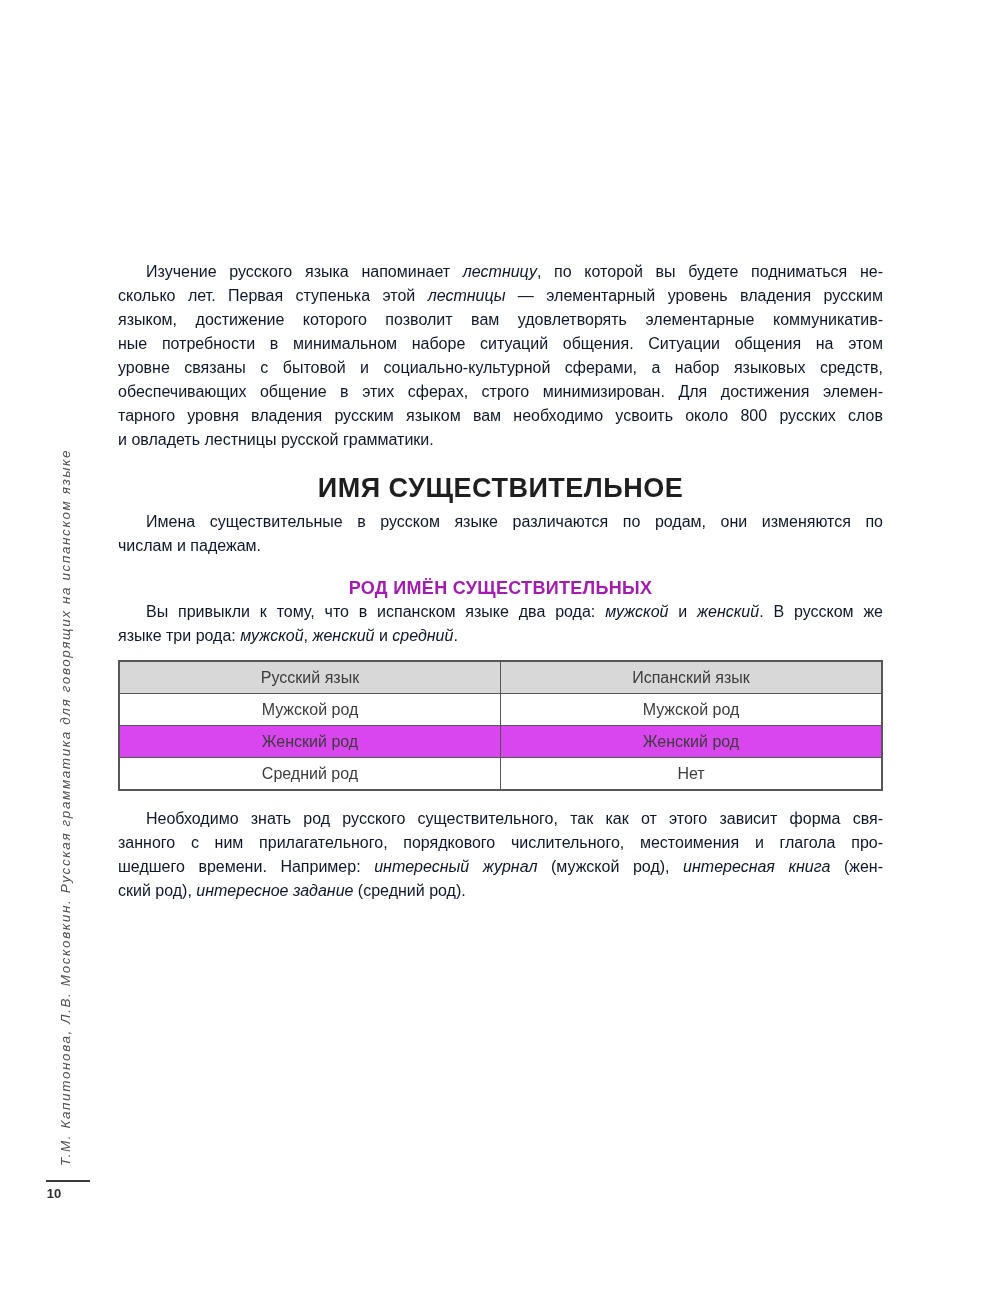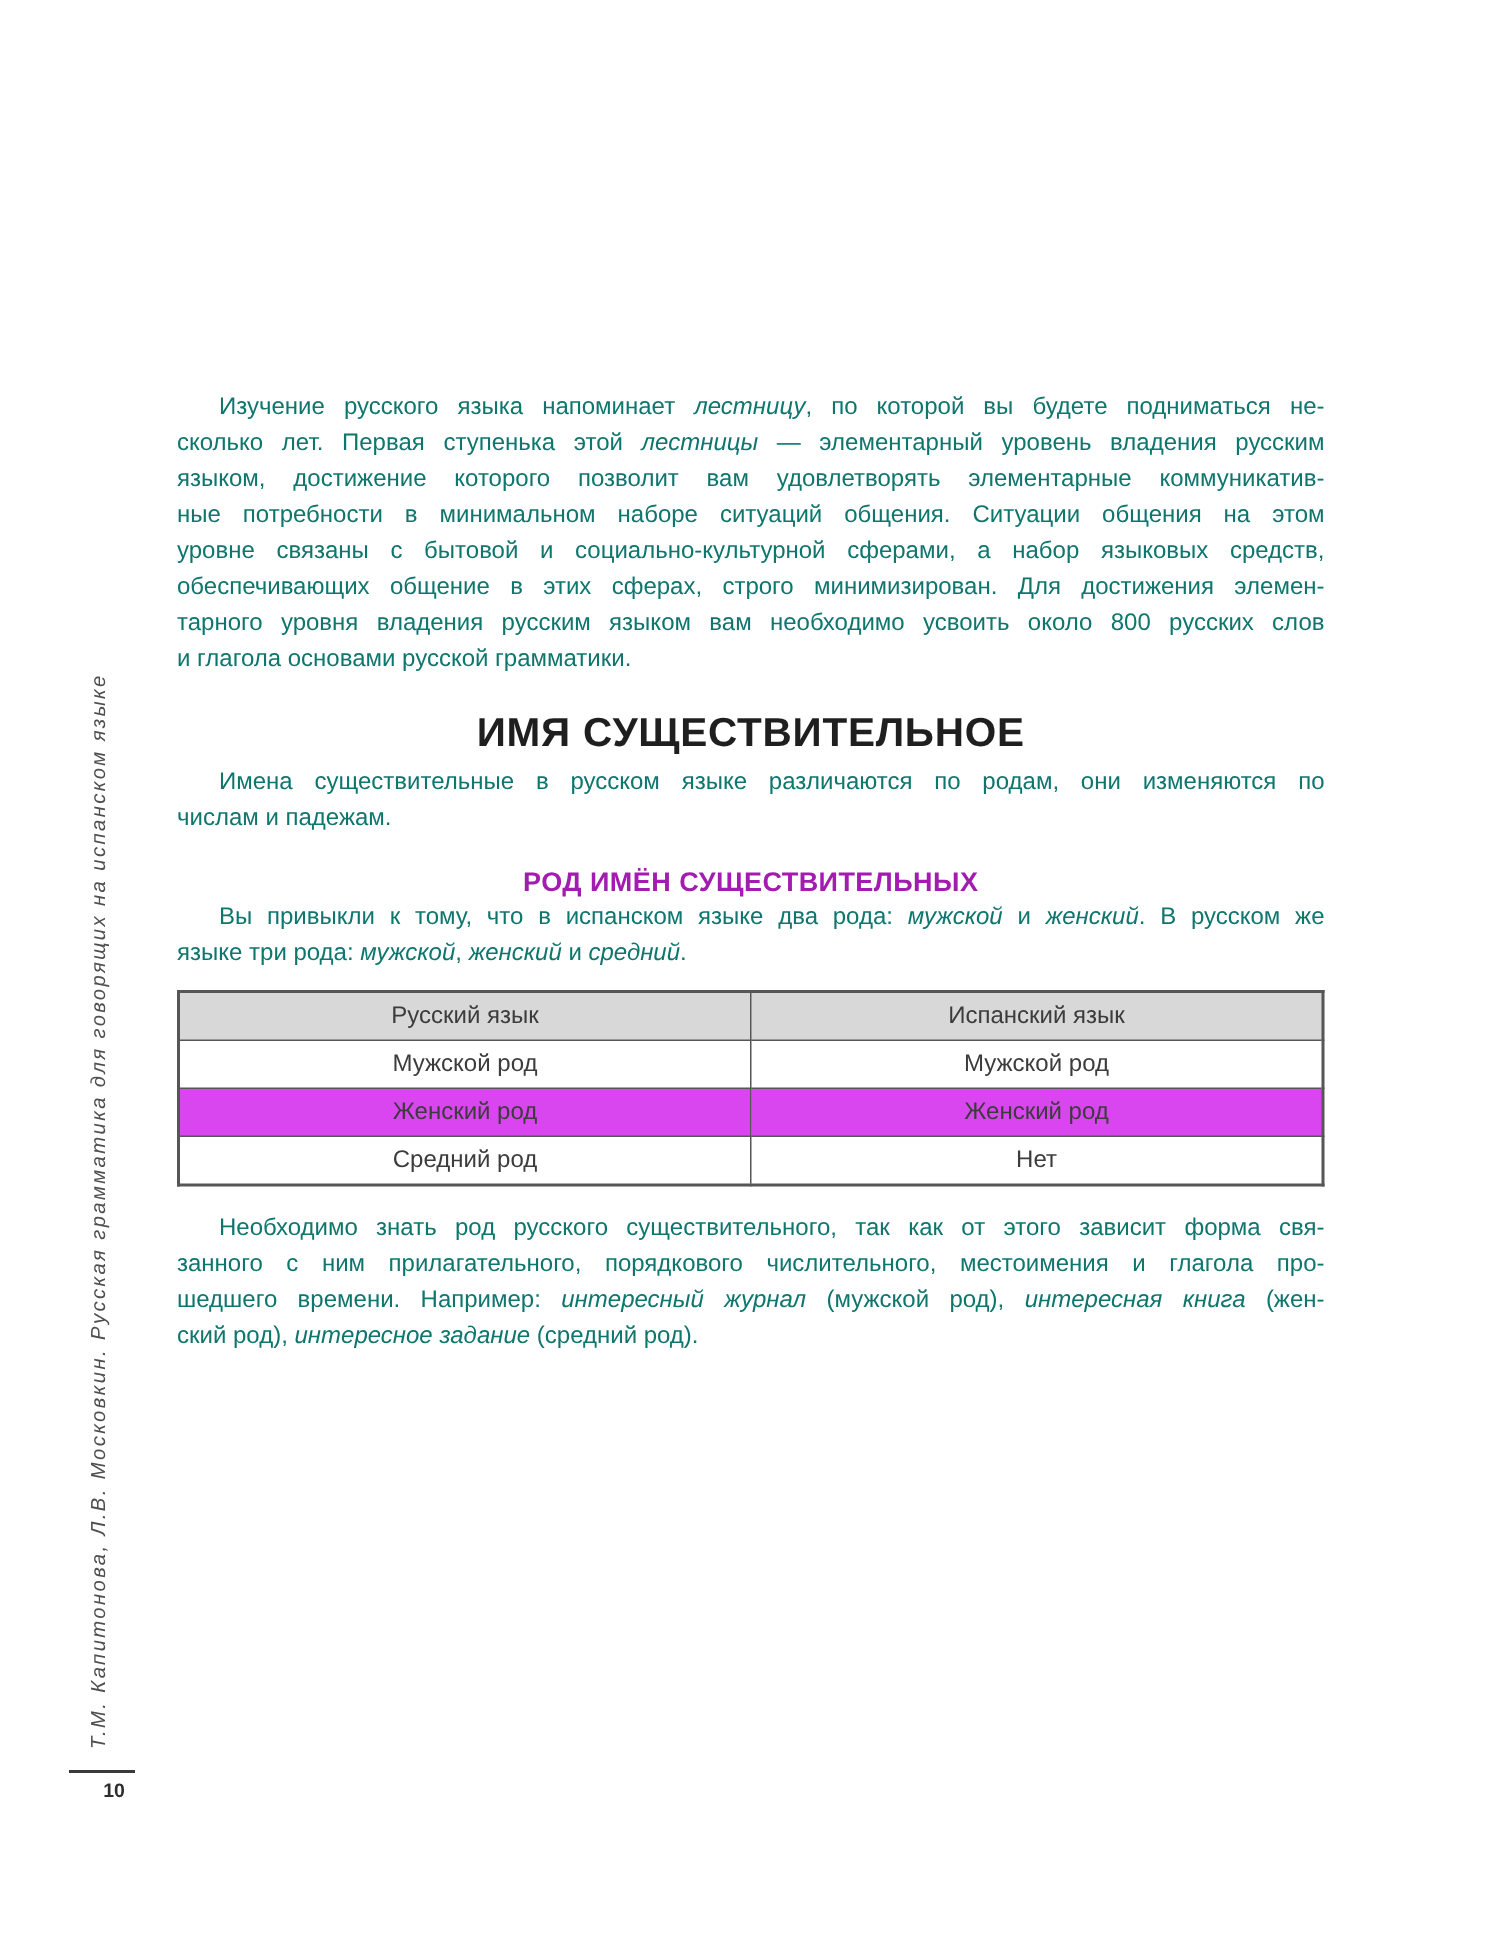--- a/index.html
+++ b/index.html
@@ -11,21 +11,21 @@
     font-family: "Liberation Sans", sans-serif;
     color: #3a3a3a;
     overflow: hidden;
   }
   .content {
     position: absolute;
     left: 118px;
     top: 0;
     width: 765px;
   }
-  .para { font-size: 16px; line-height: 24px; color: #0f766e; }
+  .para { font-size: 16px; line-height: 24px; color: #0f172a; }
   .line { text-align: justify; }
   .line.just { text-align-last: justify; }
   .line.last { text-align-last: left; }
   .line.first { text-indent: 28px; }
   .h1 {
     margin-top: 20px;
     font-size: 27px;
     line-height: 32px;
     font-weight: bold;
     text-align: center;
@@ -81,21 +81,21 @@
   }
   .pageno-rule {
     position: absolute;
     left: 46px;
     top: 1180px;
     width: 44px;
     border-top: 2px solid #3a3a3a;
   }
   .pageno {
     position: absolute;
-    left: 54px;
+    left: 32px;
     top: 1186px;
     width: 44px;
     text-align: center;
     font-size: 13px;
     font-weight: 600;
     color: #2e2e2e;
   }
   i { font-style: italic; }
 </style>
 </head>
@@ -111,21 +111,21 @@
   <div class="content">
 
     <div class="para" id="intro">
         <div class="line just first">Изучение русского языка напоминает <i>лестницу</i>, по которой вы будете подниматься не-</div>
         <div class="line just">сколько лет. Первая ступенька этой <i>лестницы</i> — элементарный уровень владения русским</div>
         <div class="line just">языком, достижение которого позволит вам удовлетворять элементарные коммуникатив-</div>
         <div class="line just">ные потребности в минимальном наборе ситуаций общения. Ситуации общения на этом</div>
         <div class="line just">уровне связаны с бытовой и социально-культурной сферами, а набор языковых средств,</div>
         <div class="line just">обеспечивающих общение в этих сферах, строго минимизирован. Для достижения элемен-</div>
         <div class="line just">тарного уровня владения русским языком вам необходимо усвоить около 800 русских слов</div>
-        <div class="line last">и глагола основами русской грамматики.</div>
+        <div class="line last">и овладеть лестницы русской грамматики.</div>
       </div>
 
     <div class="h1">ИМЯ СУЩЕСТВИТЕЛЬНОЕ</div>
 
     <div class="para" id="nouns">
         <div class="line just first">Имена существительные в русском языке различаются по родам, они изменяются по</div>
         <div class="line last">числам и падежам.</div>
       </div>
 
     <div class="h2">РОД ИМЁН СУЩЕСТВИТЕЛЬНЫХ</div>

